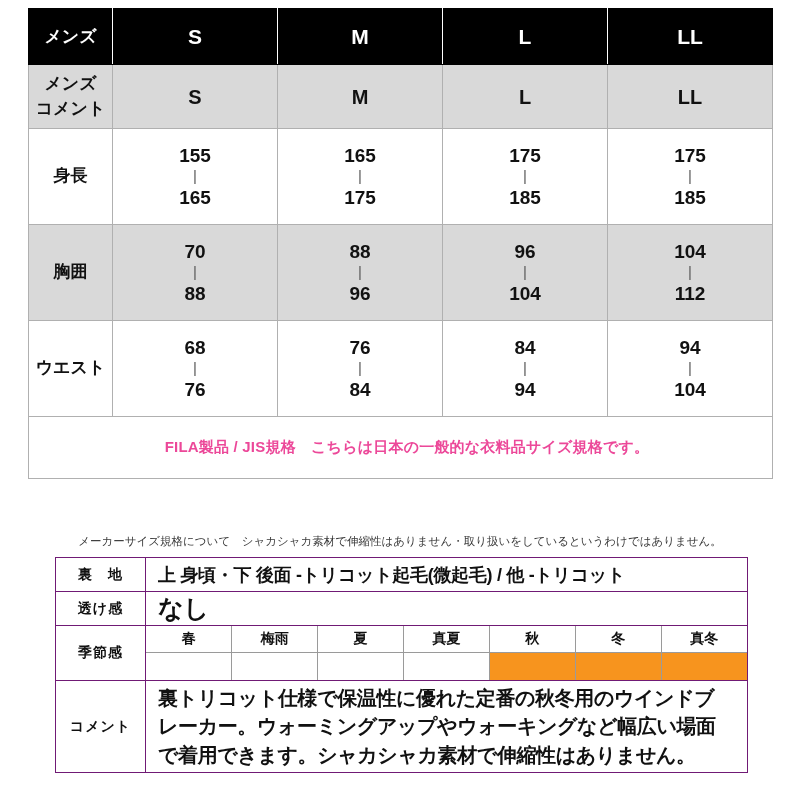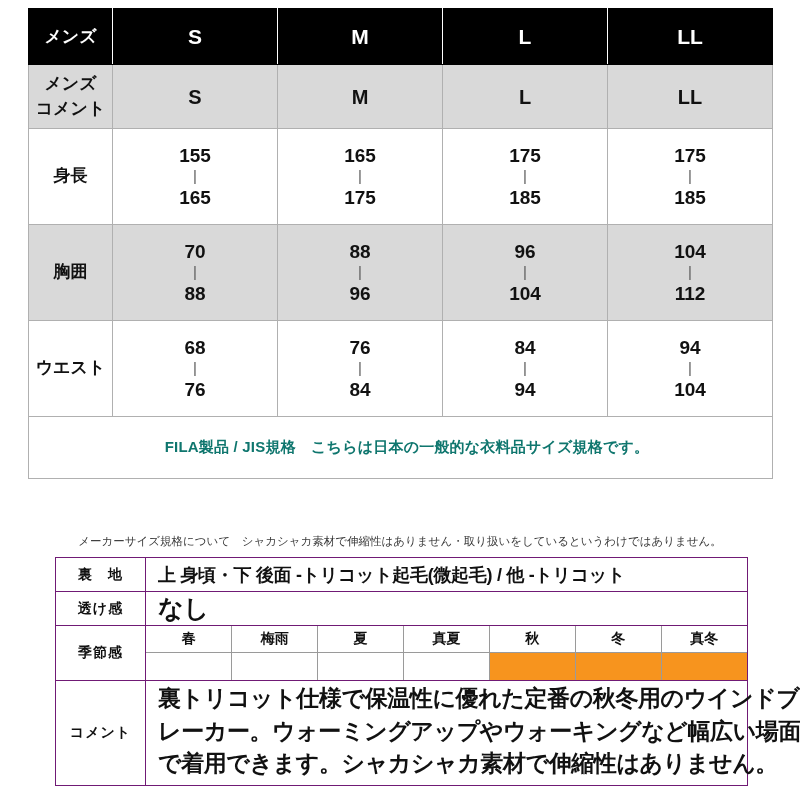--- a/index.html
+++ b/index.html
@@ -100,21 +100,21 @@
   }
   tr.alias td.val { font-size: 20px; font-weight: bold; }
 
   td.note-cell {
     background: #ffffff;
     height: 62px;
     text-align: left;
     padding-left: 14px;
     font-size: 15px;
     font-weight: bold;
-    color: #0f766e;
+    color: #ec4899;
     letter-spacing: 0.2px;
   }
 
   
   #disclaimer {
     position: absolute;
     left: 0;
     top: 534px;
     width: 800px;
     text-align: center;
@@ -179,25 +179,24 @@
     background: #ffffff;
   }
   table.season-grid td.s-name { border-top: none; }
   table.season-grid tr.s-marks td { height: 28px; border-bottom: none; }
   table.season-grid tr.s-marks td.on { background: #f7941e; }
   table.season-grid td.edge-l { border-left: none; }
   table.season-grid td.edge-r { border-right: none; }
 
   tr.r-comment td { height: 84px; }
   tr.r-comment td.d-value {
-    font-size: 23px;
+    font-size: 20px;
     line-height: 1.42;
     padding: 3px 6px 3px 12px;
     letter-spacing: -0.4px;
-    font-family: Liberation Mono, monospace;
   }
   .cline { display: block; white-space: nowrap; }
 </style>
 </head>
 <body>
 
 <div id="page">
 
   <div id="watermark">takeshop Co.,Ltd.</div>
 

